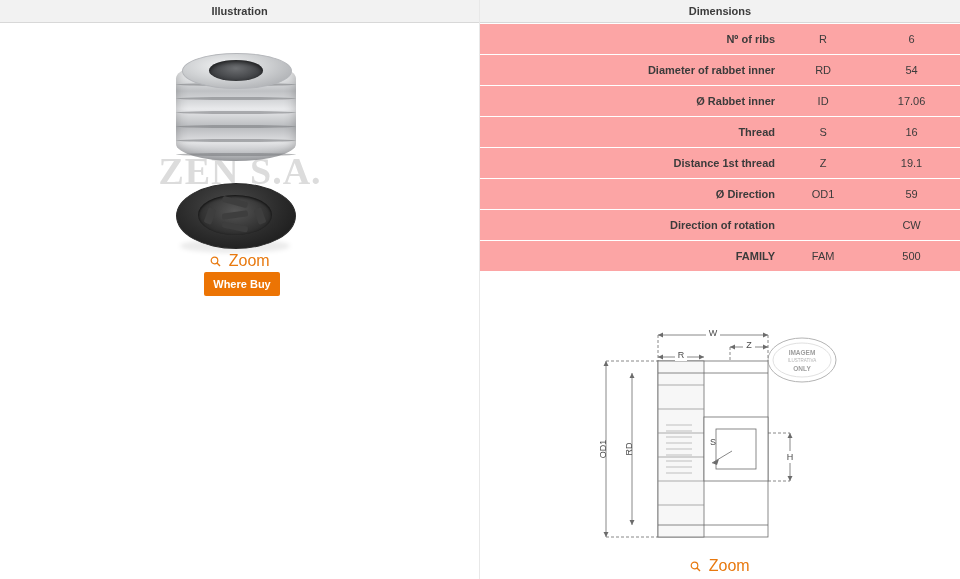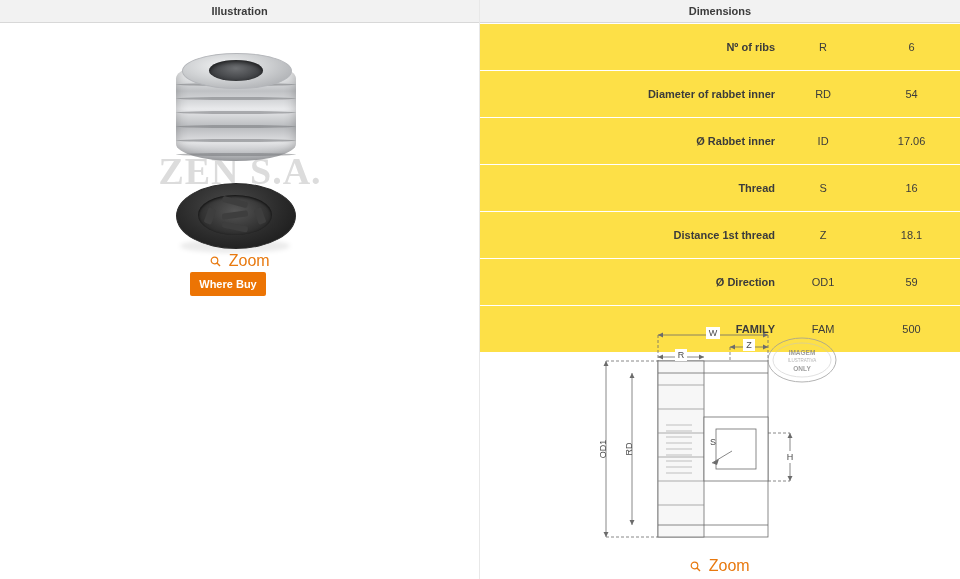--- a/index.html
+++ b/index.html
@@ -169,21 +169,21 @@
   .zoom-link .mag {
     display: inline-block;
     margin-right: 3px;
     vertical-align: -1px;
   }
   .left-zoom { top: 252px; }
   .right-zoom { top: 557px; }
   
   .where-buy {
     position: absolute;
-    left: 190px;
+    left: 204px;
     top: 272px;
     width: 76px;
     height: 24px;
     line-height: 24px;
     text-align: center;
     font-size: 11px;
     font-weight: bold;
     color: #ffffff;
     background: #ec7404;
     border-radius: 2px;
@@ -195,22 +195,22 @@
     position: absolute;
     left: 0;
     top: 23px;
     width: 480px;
     border-collapse: separate;
     border-spacing: 0 1px;
     font-size: 11px;
   }
   .dim-table td {
     height: 22px;
-    padding: 12px 8px;
-    background: #fde047;
+    padding: 4px 8px;
+    background: #fca5a5;
   }
   .dim-table td.label {
     text-align: right;
     font-weight: bold;
     color: #3b3b3b;
     width: 310px;
   }
   .dim-table td.code {
     text-align: center;
     width: 68px;
@@ -310,26 +310,31 @@
           <td class="value">17.06</td>
         </tr>
         <tr>
           <td class="label">Thread</td>
           <td class="code">S</td>
           <td class="value">16</td>
         </tr>
         <tr>
           <td class="label">Distance 1st thread</td>
           <td class="code">Z</td>
-          <td class="value">18.1</td>
+          <td class="value">19.1</td>
         </tr>
         <tr>
           <td class="label">Ø Direction</td>
           <td class="code">OD1</td>
           <td class="value">59</td>
+        </tr>
+        <tr>
+          <td class="label">Direction of rotation</td>
+          <td class="code"></td>
+          <td class="value">CW</td>
         </tr>
         <tr>
           <td class="label">FAMILY</td>
           <td class="code">FAM</td>
           <td class="value">500</td>
         </tr>
       </tbody>
     </table>
 
     <div class="drawing">

